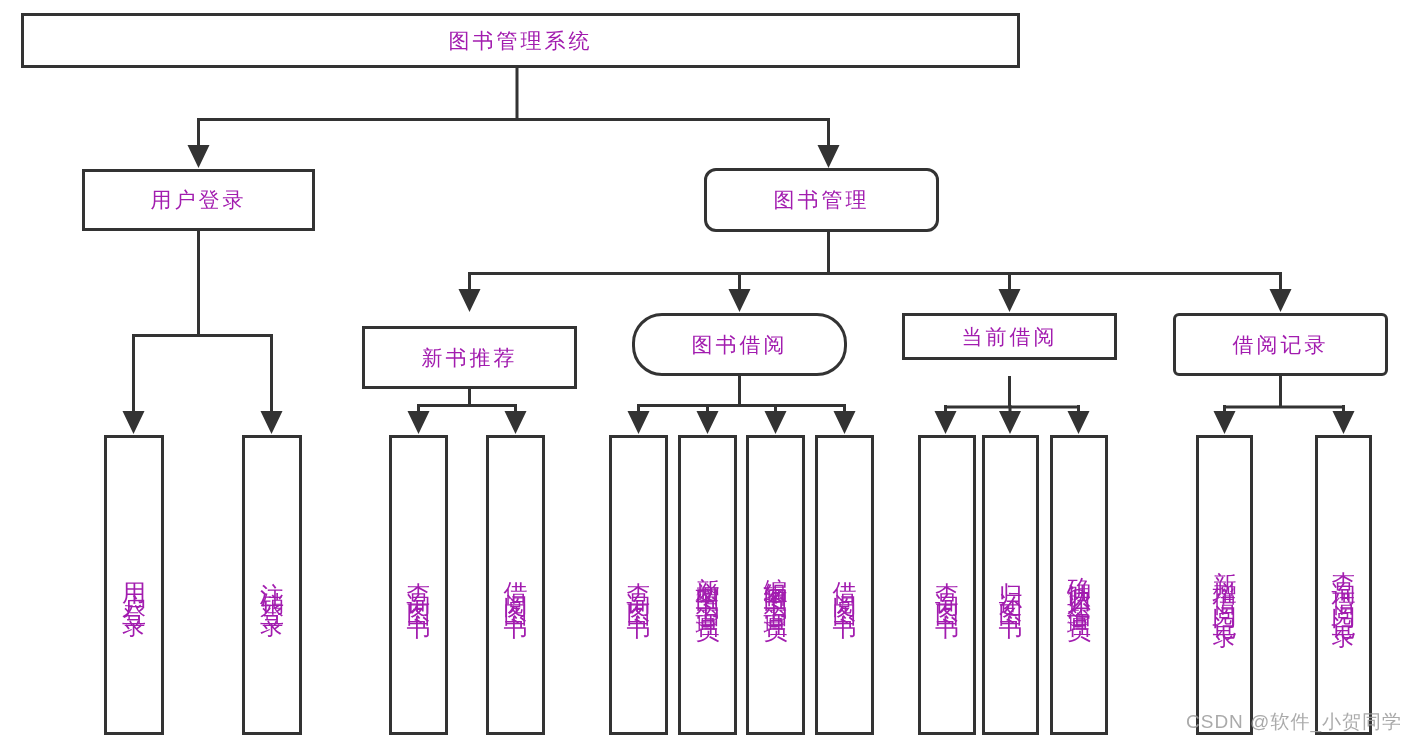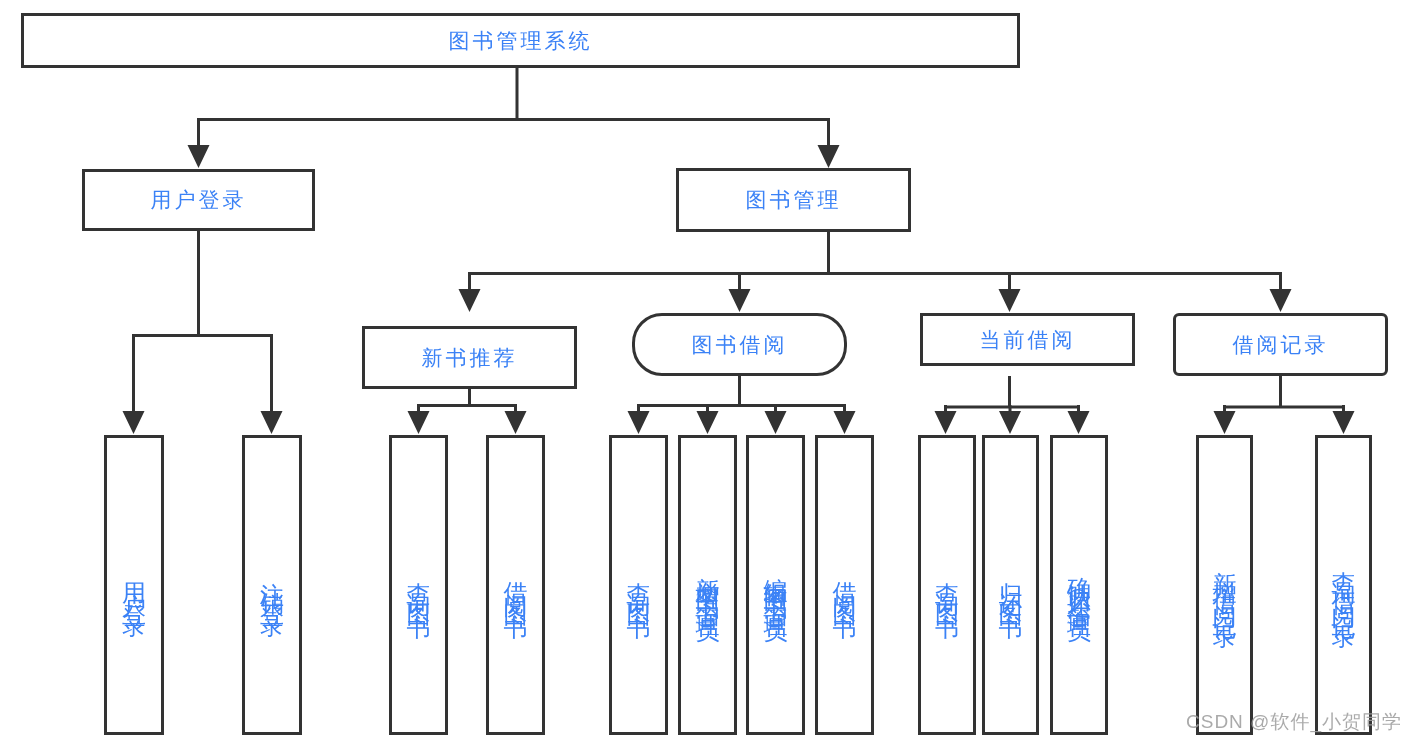--- a/index.html
+++ b/index.html
@@ -18,21 +18,21 @@
     background: #ffffff;
     display: flex;
     align-items: center;
     justify-content: center;
     color: #1d1d1d;
   }
   .box .label {
     font-size: 21px;
     letter-spacing: 3px;
     white-space: nowrap;
-    color: #3b82f6;
+    color: #a21caf;
   }
   .leaf .label {
     writing-mode: vertical-lr;
     font-size: 24px;
     line-height: 1;
     letter-spacing: 11px;
     white-space: nowrap;
   }
   .leaf .label.tight {
     letter-spacing: 6px;
@@ -115,31 +115,31 @@
          M1332.5 411 L1354.5 411 L1343.5 434 Z"></path>
   </svg>
 
   <div class="box" style="left:21px; top:13px; width:999px; height:55px;">
     <span class="label">图书管理系统</span>
   </div>
 
   <div class="box" style="left:82px; top:169px; width:233px; height:62px;">
     <span class="label">用户登录</span>
   </div>
-  <div class="box" style="left:676px; top:168px; width:235px; height:64px;">
+  <div class="box" style="left:704px; top:168px; width:235px; height:64px;border-radius:12px;">
     <span class="label">图书管理</span>
   </div>
 
   <div class="box" style="left:362px; top:326px; width:215px; height:63px;">
     <span class="label">新书推荐</span>
   </div>
   <div class="box" style="left:632px; top:313px; width:215px; height:63px;border-radius:30px;">
     <span class="label">图书借阅</span>
   </div>
-  <div class="box" style="left:902px; top:313px; width:215px; height:53px;margin-left:18px;">
+  <div class="box" style="left:902px; top:313px; width:215px; height:47px;">
     <span class="label">当前借阅</span>
   </div>
   <div class="box" style="left:1173px; top:313px; width:215px; height:63px;border-radius:6px;">
     <span class="label">借阅记录</span>
   </div>
 
   <div class="box leaf" style="left:104px; top:435px; width:60px; height:300px;">
     <span class="label">用户登录</span>
   </div>
   <div class="box leaf" style="left:242px; top:435px; width:60px; height:300px;">

